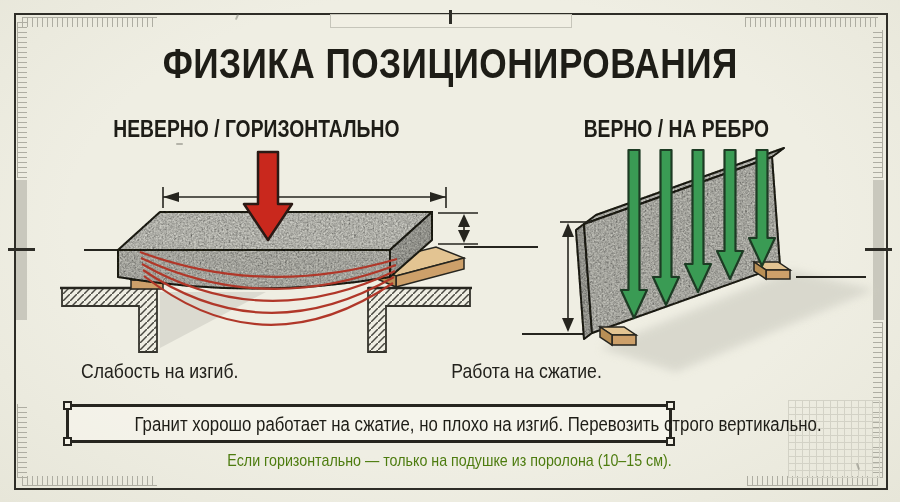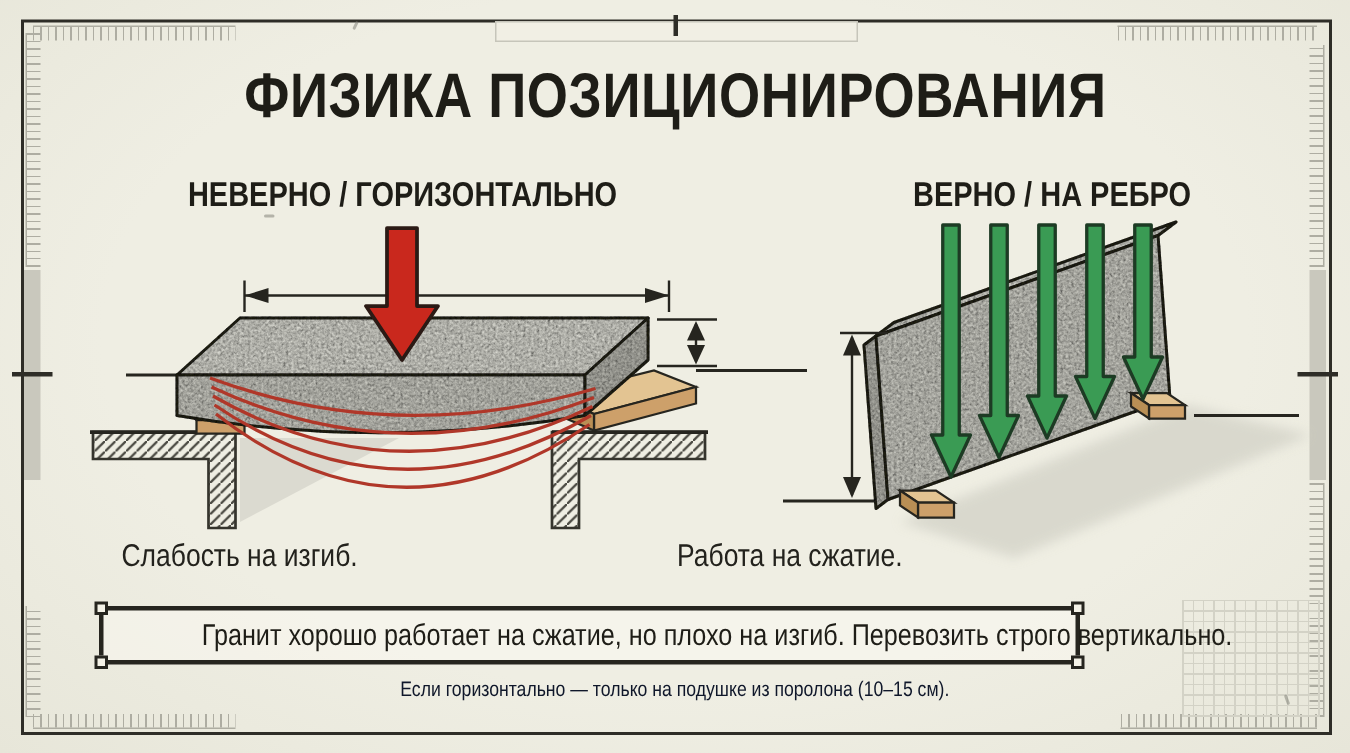--- a/index.html
+++ b/index.html
@@ -29,25 +29,25 @@
     background-image:
       repeating-linear-gradient(0deg,#d3d2c6 0 1px,transparent 1px 7px),
       repeating-linear-gradient(90deg,#d3d2c6 0 1px,transparent 1px 7px);
   }
   .speck{background:#84837a;opacity:.55;border-radius:1px;}
 
   
   .title{left:0;right:0;top:40px;text-align:center;font-size:42px;font-weight:700;letter-spacing:.5px;color:#1e1d17;}
   .heading{top:116px;width:400px;text-align:center;font-size:23px;font-weight:700;color:#1e1d17;}
   .caption{top:359px;width:400px;font-size:21px;color:#23221d;}
-  .footnote{left:0;right:0;top:451px;text-align:center;font-size:14px;color:#0f172a;}
+  .footnote{left:0;right:0;top:451px;text-align:center;font-size:17px;color:#4d7c0f;}
 
   
   .callout{
-    left:66px;top:404px;width:654px;height:39px;box-sizing:border-box;
+    left:66px;top:404px;width:606px;height:39px;box-sizing:border-box;
     border:3px solid #26251f;background:rgba(252,251,243,.45);
     text-align:center;font-size:20px;line-height:34px;color:#1e1d17;
   }
   .handle{width:9px;height:9px;background:#f4f2e7;border:2px solid #26251f;box-sizing:border-box;}
 
   svg.scene{left:0;top:0;}
 </style>
 </head>
 <body>
 
@@ -187,24 +187,24 @@
       <path d="M724.5,150 L735.5,150 L735.5,251 L743,251 L730,279 L717,251 L724.5,251 Z" fill="#3a9b54"></path>
       <path d="M756.5,150 L767.5,150 L767.5,238 L775,238 L762,266 L749,238 L756.5,238 Z" fill="#3a9b54"></path>
     </g>
   </g>
 </svg>
 
 <div class="abs title">
   <span class="cond">ФИЗИКА ПОЗИЦИОНИРОВАНИЯ</span>
 </div>
 
-<div class="abs heading" style="left:68px;">
+<div class="abs heading" style="left:56px;">
   <span class="cond">НЕВЕРНО / ГОРИЗОНТАЛЬНО</span>
 </div>
-<div class="abs heading" style="left:501px;">
+<div class="abs heading" style="left:476px;">
   <span class="cond">ВЕРНО / НА РЕБРО</span>
 </div>
 
 <div class="abs caption" style="left:66px;">
   <span class="cond">Слабость на изгиб.</span>
 </div>
 <div class="abs caption" style="left:437px;">
   <span class="cond">Работа на сжатие.</span>
 </div>
 

